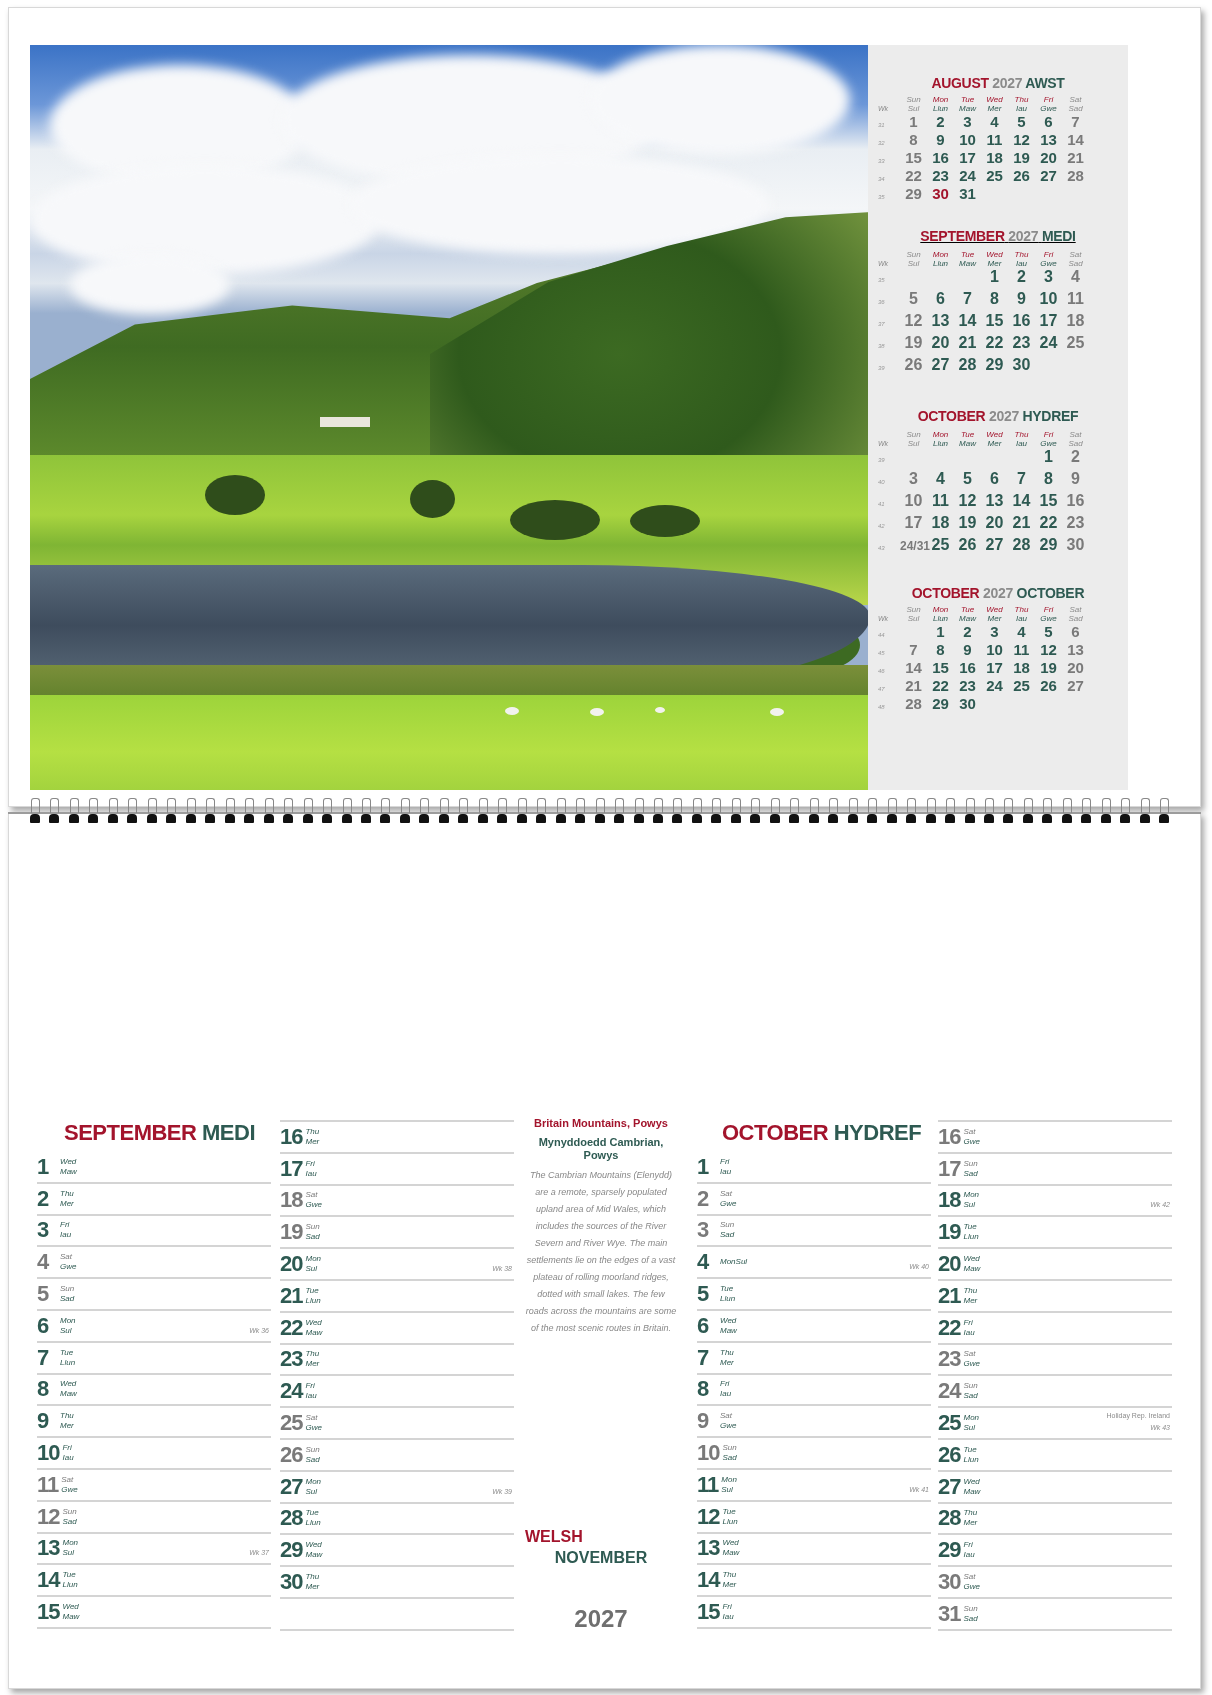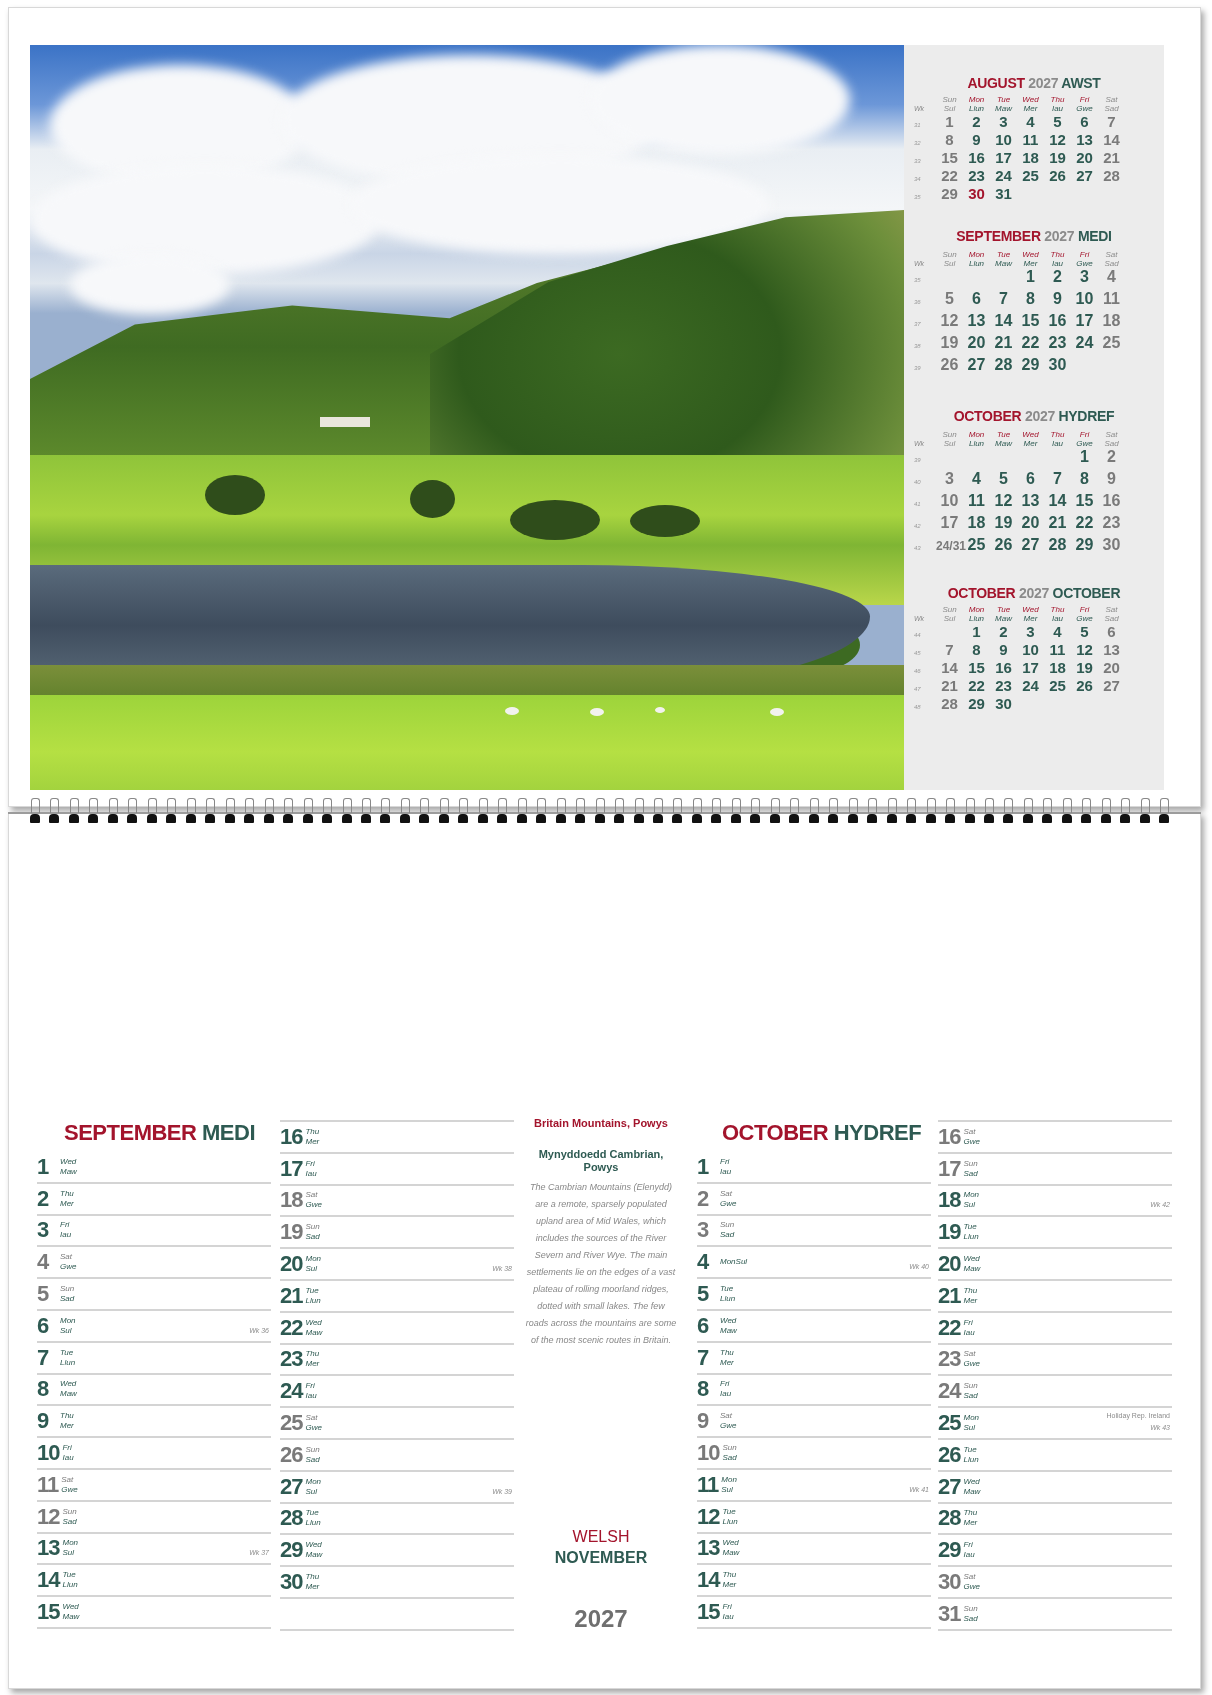--- a/index.html
+++ b/index.html
@@ -46,21 +46,21 @@
     background: linear-gradient(180deg, #7b8f3a 0%, #5d7f2a 100%);
   }
   .photo .meadow {
     position: absolute; left: 0; top: 650px; width: 100%; height: 95px;
     background: linear-gradient(180deg, #9dd43b 0%, #b5e043 60%, #a3d33e 100%);
   }
   .photo .sheep { position: absolute; width: 14px; height: 8px; background: #f2f2ee; border-radius: 50%; }
 
   
   .mini-panel {
-    position: absolute; left: 904px; top: 45px; width: 260px; height: 745px; background: #ececec;
+    position: absolute; left: 868px; top: 45px; width: 260px; height: 745px; background: #ececec;
   }
   .mini-cal { position: absolute; left: 0; width: 260px; }
   .mini-title {
     text-align: center; font-weight: bold; font-size: 14px; letter-spacing: -0.3px;
     font-family: "Liberation Sans Narrow", "Liberation Sans", sans-serif;
   }
   .c-red { color: #a3142c; }
   .c-grey { color: #8b8b8b; }
   .c-green { color: #2e5a52; }
   .mini-grid { position: absolute; left: 10px; width: 240px; }
@@ -101,23 +101,23 @@
   .day-row .names.we .en { color: #7a7a7a; }
   .day-row .names .cy { color: #2e5a52; }
   .day-row .names.inline { flex-direction: row; }
   .day-row .note { position: absolute; right: 2px; font-size: 7px; font-style: italic; color: #8b8b8b; text-align: right; line-height: 12px; }
   .day-row .note.wk { bottom: 4px; }
   .day-row .note.hol { top: 2px; font-style: normal; }
   .top-line { border-top: 2px solid #d4d4d4; }
 
   .mid-col { position: absolute; left: 525px; top: 1117px; width: 152px; text-align: center; }
   .mid-title-en { font-weight: bold; font-size: 11px; color: #a3142c; line-height: 13px; }
-  .mid-title-cy { font-weight: bold; font-size: 11px; color: #2e5a52; line-height: 13px; margin-top: 18px; }
+  .mid-title-cy { font-weight: bold; font-size: 11px; color: #2e5a52; line-height: 13px; margin-top: 6px; }
   .mid-desc { font-size: 9px; font-style: italic; color: #888; line-height: 17px; margin-top: 5px; }
-  .brand1 { position: absolute; left: 525px; top: 1528px; width: 152px; text-align: center; font-weight: normal; font-size: 16px; color: #a3142c; }
+  .brand1 { position: absolute; left: 525px; top: 1528px; width: 152px; text-align: left; font-weight: bold; font-size: 16px; color: #a3142c; }
   .brand2 { position: absolute; left: 525px; top: 1549px; width: 152px; text-align: center; font-weight: bold; font-size: 16px; color: #2e5a52; }
   .brand-year { position: absolute; left: 525px; top: 1605px; width: 152px; text-align: center; font-weight: bold; font-size: 24px; color: #6f6f6f; }
 </style>
 </head>
 <body>
 
 <div class="page page-top"></div>
 
 <div class="photo">
   <div class="cloud" style="left:20px;top:20px;width:260px;height:120px;"></div>
@@ -230,21 +230,21 @@
           <div class="d hol">30</div>
           <div class="d">31</div>
           <div class="d"></div>
           <div class="d"></div>
           <div class="d"></div>
           <div class="d we"></div>
         </div>
       </div>
   </div>
 
-  <div class="mini-cal" style="top:183px;">
+  <div class="mini-cal" style="top:183px;text-decoration:underline;">
     <div class="mini-title">
       <span class="c-red">SEPTEMBER</span>
       <span class="c-grey">2027</span>
       <span class="c-green">MEDI</span>
     </div>
     <div class="mini-grid big" style="top:22px;">
         <div class="mini-head">
           <div class="wk-h">Wk</div>
           <div class="dh">
             <div style="color: rgb(139, 139, 139);">Sun</div>

